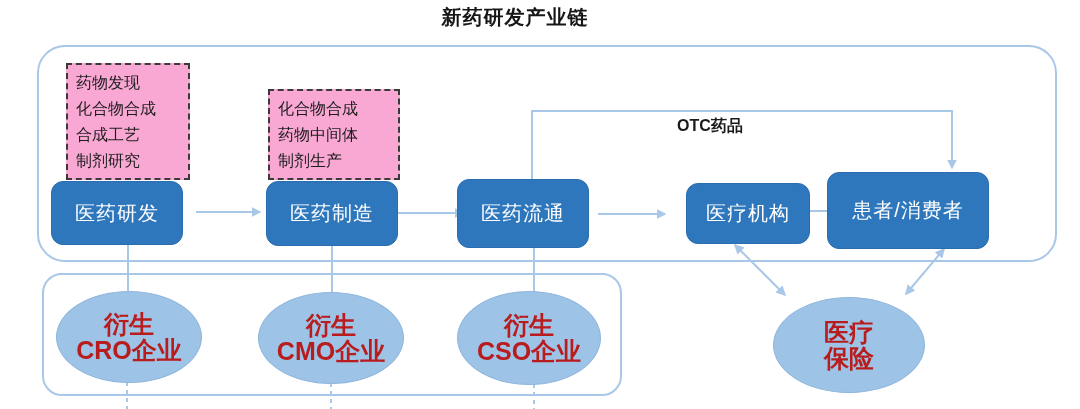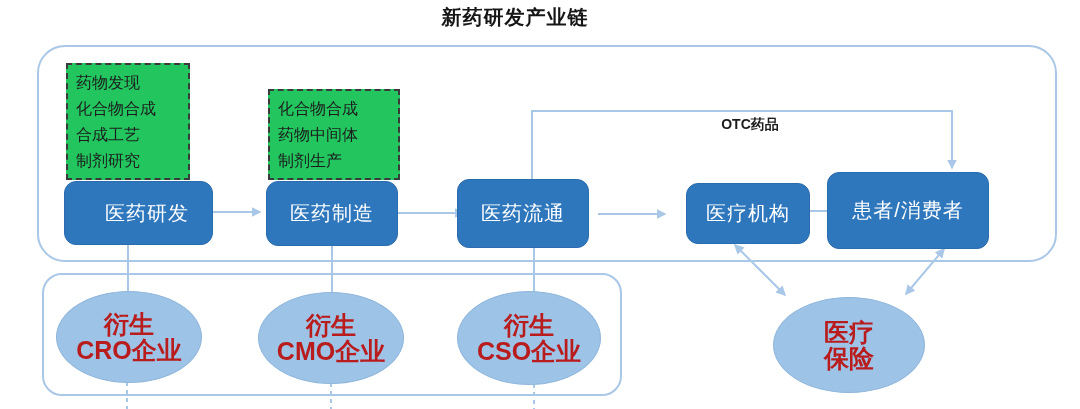--- a/index.html
+++ b/index.html
@@ -22,21 +22,21 @@
     background:transparent;
   }
   .outer-rect{left:37px;top:45px;width:1016px;height:213px;border-radius:28px;}
   .lower-rect{left:42px;top:273px;width:576px;height:119px;border-radius:20px;}
   .note{
     border:2px dashed #3a3a3a;
     color:#1c1c1c;
     font-size:16px;line-height:26px;
     padding:5px 4px 2px 8px;
     white-space:pre-line;
-    background:#22c55e;
+    background:#f9a8d4;
   }
   .note1{left:66px;top:63px;width:108px;height:106px;}
   .note2{left:268px;top:89px;width:116px;height:80px;}
   .chainbox{
     background:#2e77bd;
     border:1px solid #2b6cae;
     border-radius:12px;
     color:#ffffff;
     display:flex;align-items:center;justify-content:center;
     font-size:20px;letter-spacing:1px;
@@ -44,22 +44,22 @@
   }
   .ellipse{
     background:#9dc3e6;
     border:1px solid #8fb6dc;
     border-radius:50%;
     display:flex;align-items:center;justify-content:center;
     color:#b91c1c;font-weight:600;font-size:25px;line-height:26px;
     text-align:center;white-space:pre-line;
   }
   .otc-label{
-    left:700px;top:116px;width:100px;
-    font-size:14px;font-weight:600;color:#1b1b1b;
+    left:660px;top:116px;width:100px;
+    font-size:16px;font-weight:600;color:#1b1b1b;
     text-align:center;
   }
   svg.lines{left:0;top:0;pointer-events:none;}
 </style>
 </head>
 <body>
 
 <div class="canvas">
 
   <svg class="abs lines" width="1080" height="409" viewBox="0 0 1080 409">
@@ -91,21 +91,21 @@
   <div class="abs container lower-rect"></div>
 
   <div class="abs note note1">药物发现
 化合物合成
 合成工艺
 制剂研究</div>
   <div class="abs note note2">化合物合成
 药物中间体
 制剂生产</div>
 
-  <div class="abs chainbox" style="left:64px;top:181px;width:130px;height:62px;padding-left:17px;">医药研发</div>
+  <div class="abs chainbox" style="left:51px;top:181px;width:130px;height:62px;">医药研发</div>
   <div class="abs chainbox" style="left:266px;top:181px;width:130px;height:63px;">医药制造</div>
   <div class="abs chainbox" style="left:457px;top:179px;width:130px;height:67px;">医药流通</div>
   <div class="abs chainbox" style="left:670px;top:183px;width:122px;height:59px;margin-left:16px;">医疗机构</div>
   <div class="abs chainbox" style="left:827px;top:172px;width:160px;height:75px;">患者/消费者</div>
 
   <div class="abs otc-label">OTC药品</div>
 
   <div class="abs ellipse" style="left:56px;top:291px;width:144px;height:90px;">衍生
 CRO企业</div>
   <div class="abs ellipse" style="left:258px;top:292px;width:144px;height:90px;">衍生

